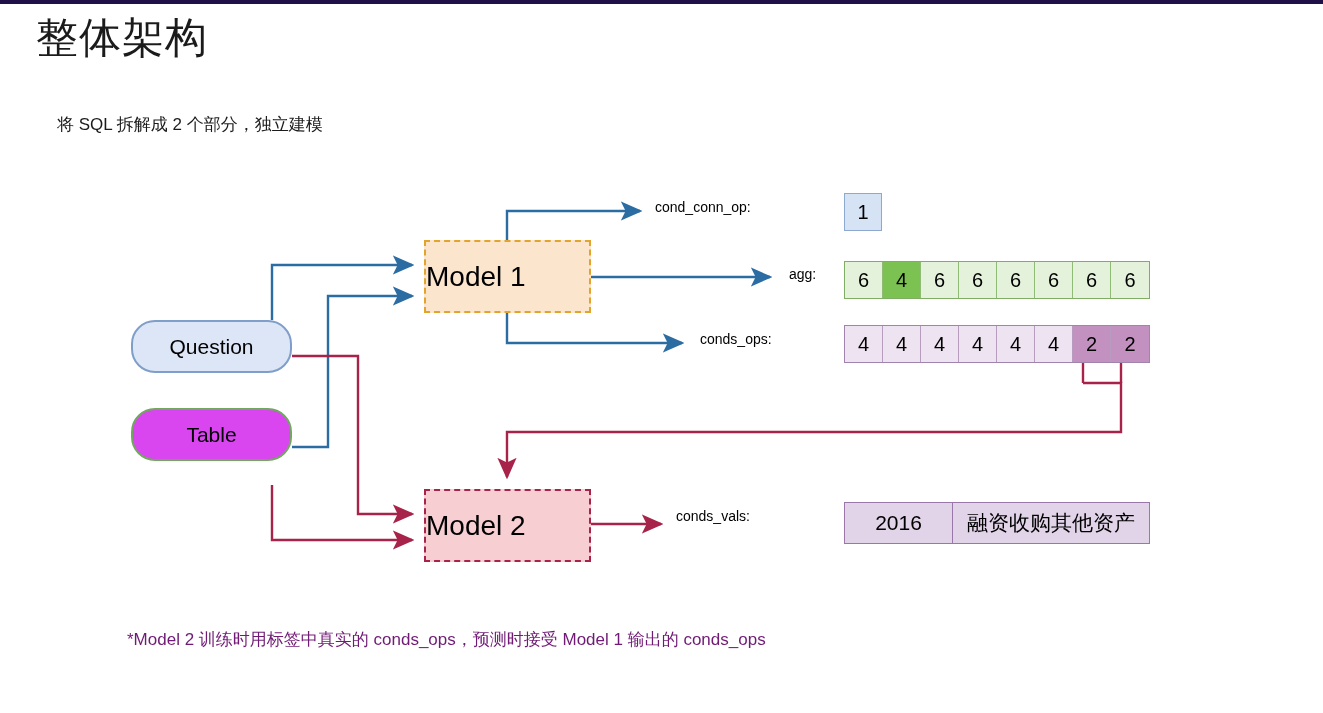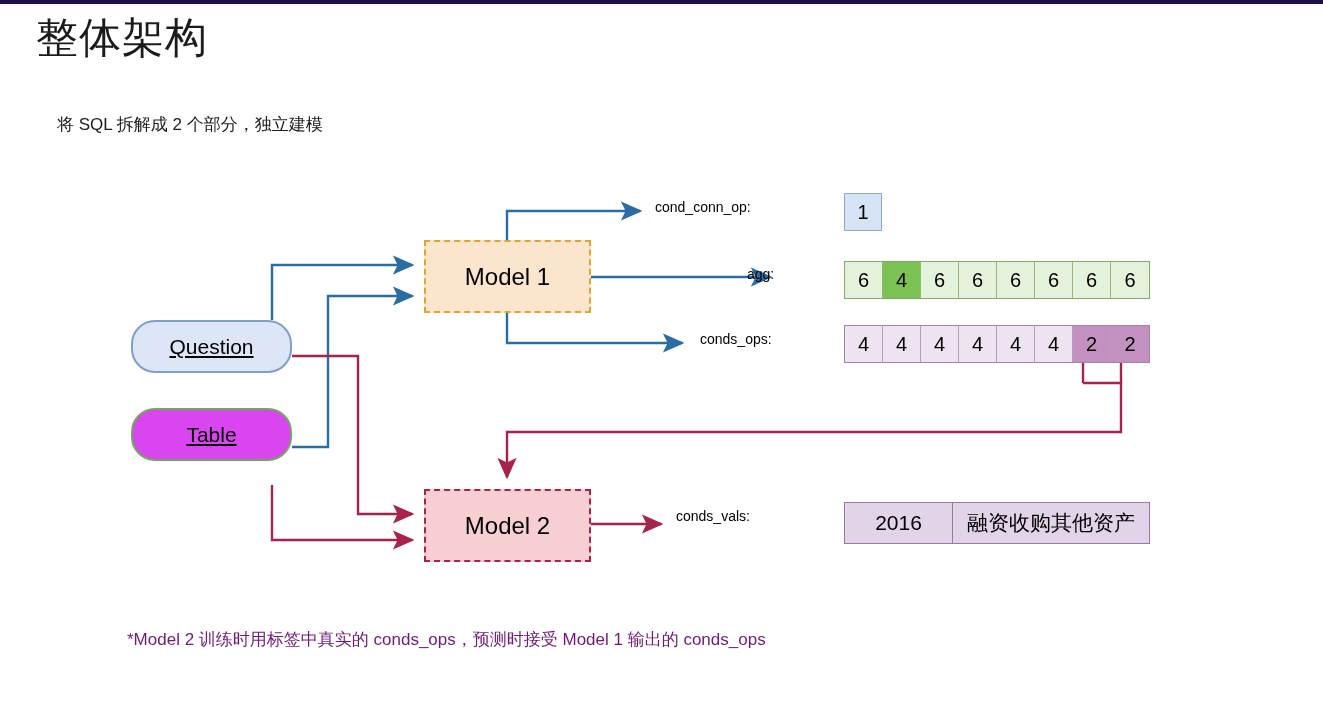--- a/index.html
+++ b/index.html
@@ -69,21 +69,20 @@
   .node-round {
     position: absolute;
     border-radius: 24px;
     border-width: 2px;
     border-style: solid;
     display: flex;
     align-items: center;
     justify-content: center;
     font-size: 21px;
     box-sizing: border-box;
-    text-decoration: underline;
   }
   #node-question {
     left: 131px; top: 320px;
     width: 161px; height: 53px;
     background: #dce6f7;
     border-color: #7f9ec9;
   }
   #node-table {
     left: 131px; top: 408px;
     width: 161px; height: 53px;
@@ -91,22 +90,21 @@
     border-color: #71a860;
   }
 
   
   .node-dashed {
     position: absolute;
     border-width: 2px;
     border-style: dashed;
     display: flex;
     align-items: center;
-    justify-content: center;
-    font-size: 24px;
+    font-size: 28px;
     box-sizing: border-box;
   }
   #node-model1 {
     left: 424px; top: 240px;
     width: 167px; height: 73px;
     background: #fce5cd;
     border-color: #e2a42a;
   }
   #node-model2 {
     left: 424px; top: 489px;
@@ -116,21 +114,21 @@
   }
 
   
   .out-label {
     position: absolute;
     font-size: 14px;
     color: #000;
     white-space: nowrap;
   }
   #label-cond-conn-op { left: 655px; top: 199px; }
-  #label-agg          { left: 747px; top: 266px; }
+  #label-agg          { left: 789px; top: 266px; }
   #label-conds-ops    { left: 700px; top: 331px; }
   #label-conds-vals   { left: 676px; top: 508px; }
 
   
   .grid {
     position: absolute;
     display: flex;
     box-sizing: border-box;
     border-width: 1px;
     border-style: solid;

